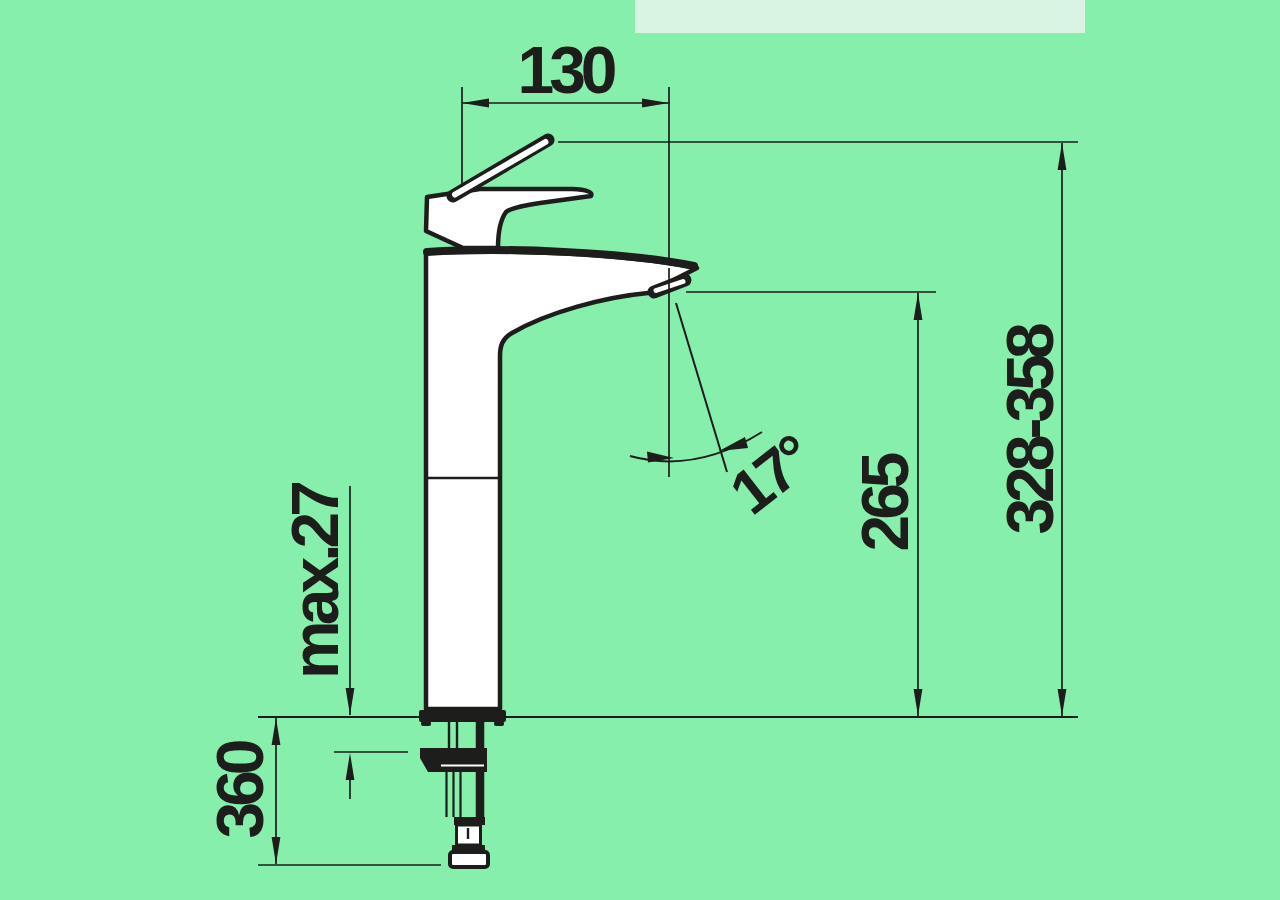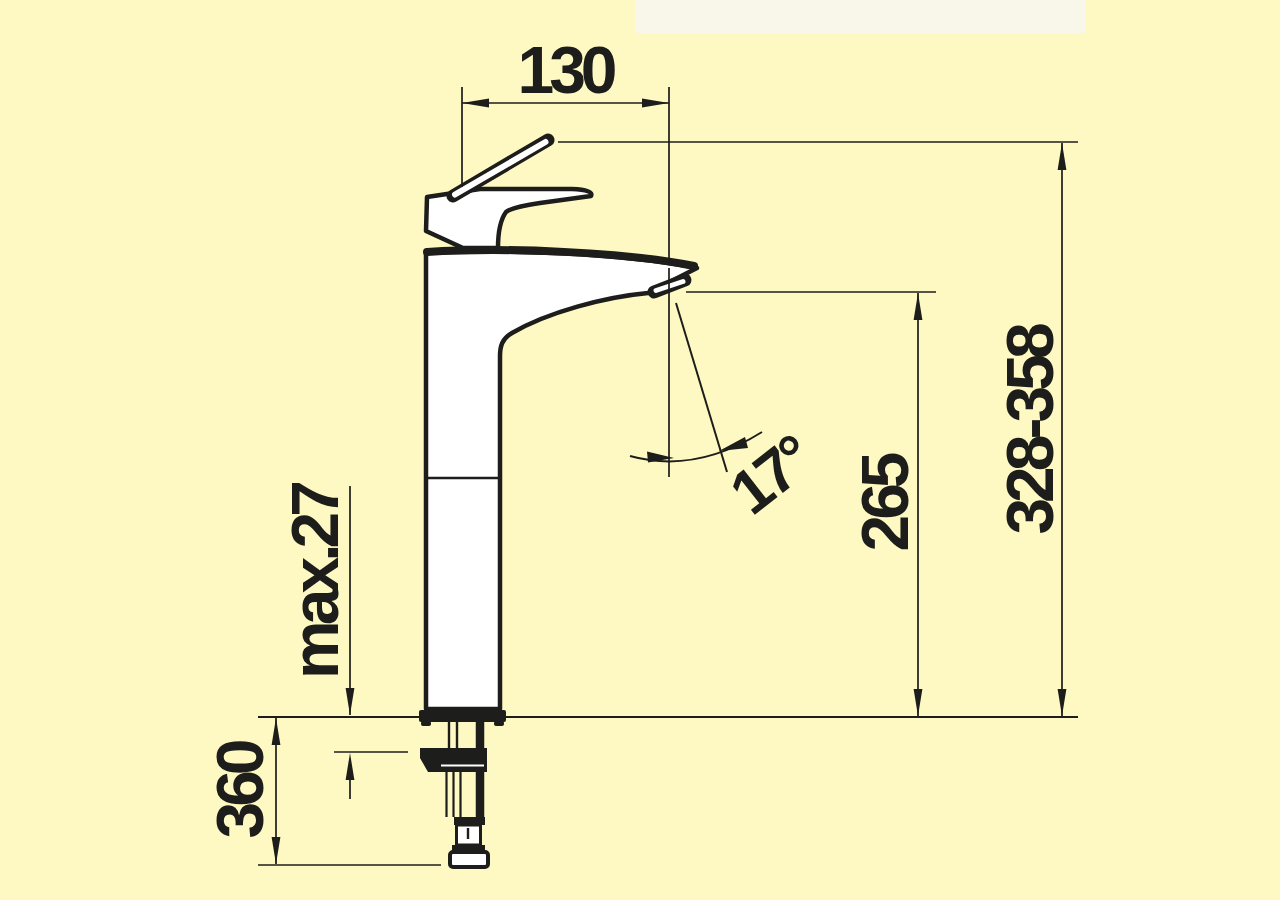--- a/index.html
+++ b/index.html
@@ -1,19 +1,19 @@
 <!DOCTYPE html>
 <html><head>
 <meta charset="utf-8">
 <style>
   html,body{margin:0;padding:0;background:#ffffff;}
   .stage{
     position:relative;
     width:1280px;height:900px;
-    background:#fef9c3;
+    background:#86efac;
     overflow:hidden;
     font-family:"Liberation Sans", sans-serif;
   }
   svg{display:block;}
   .dim-text{
     font-family:"Liberation Sans", sans-serif;
     font-weight:bold;
     fill:#1d1d1b;
   }
 </style>

